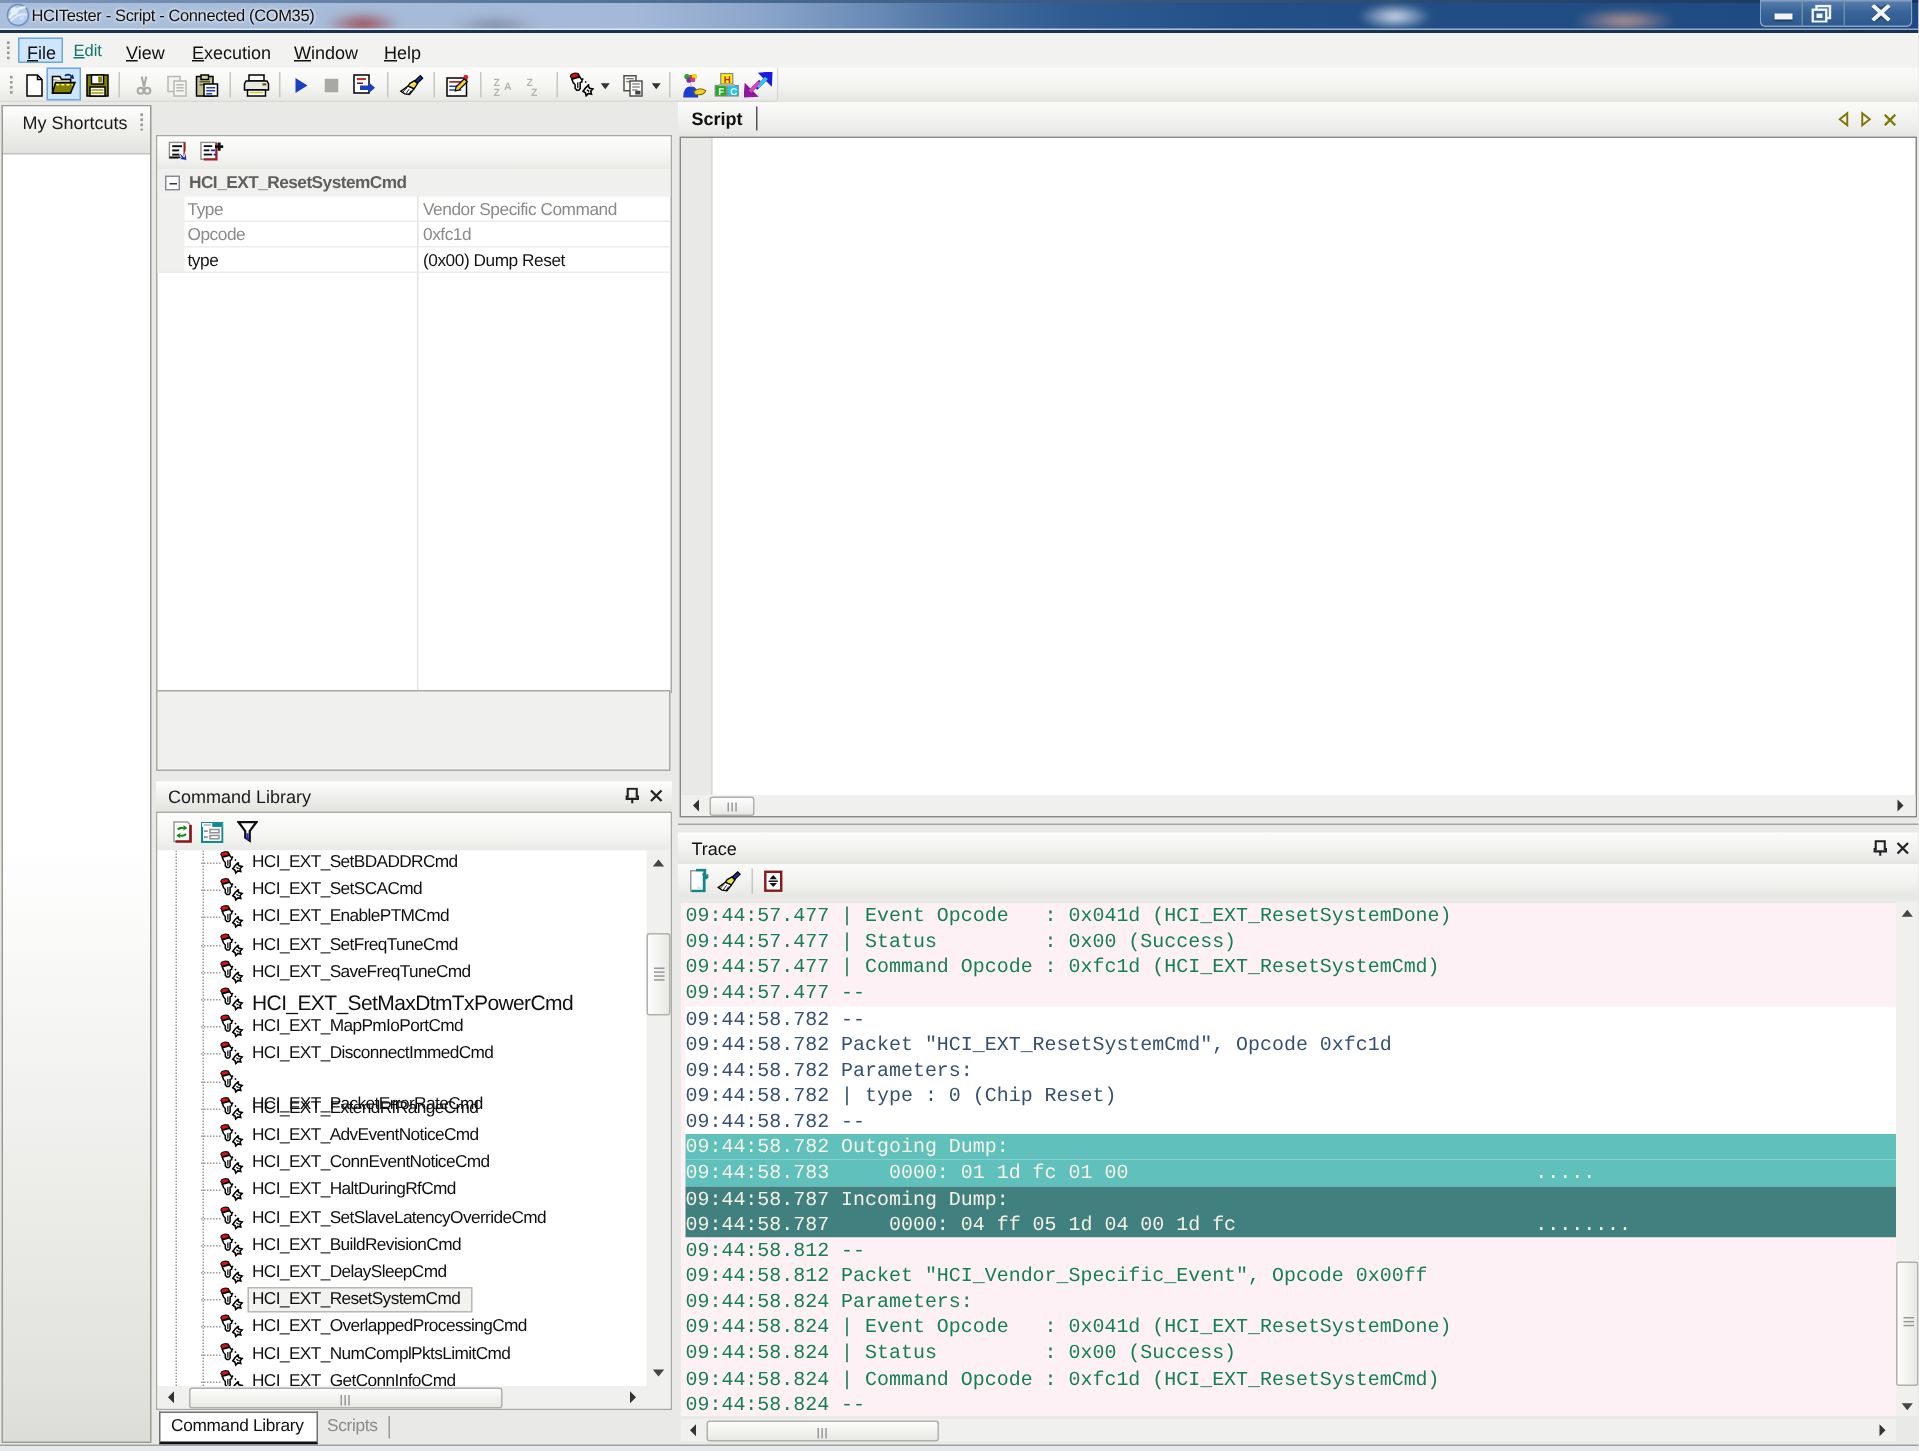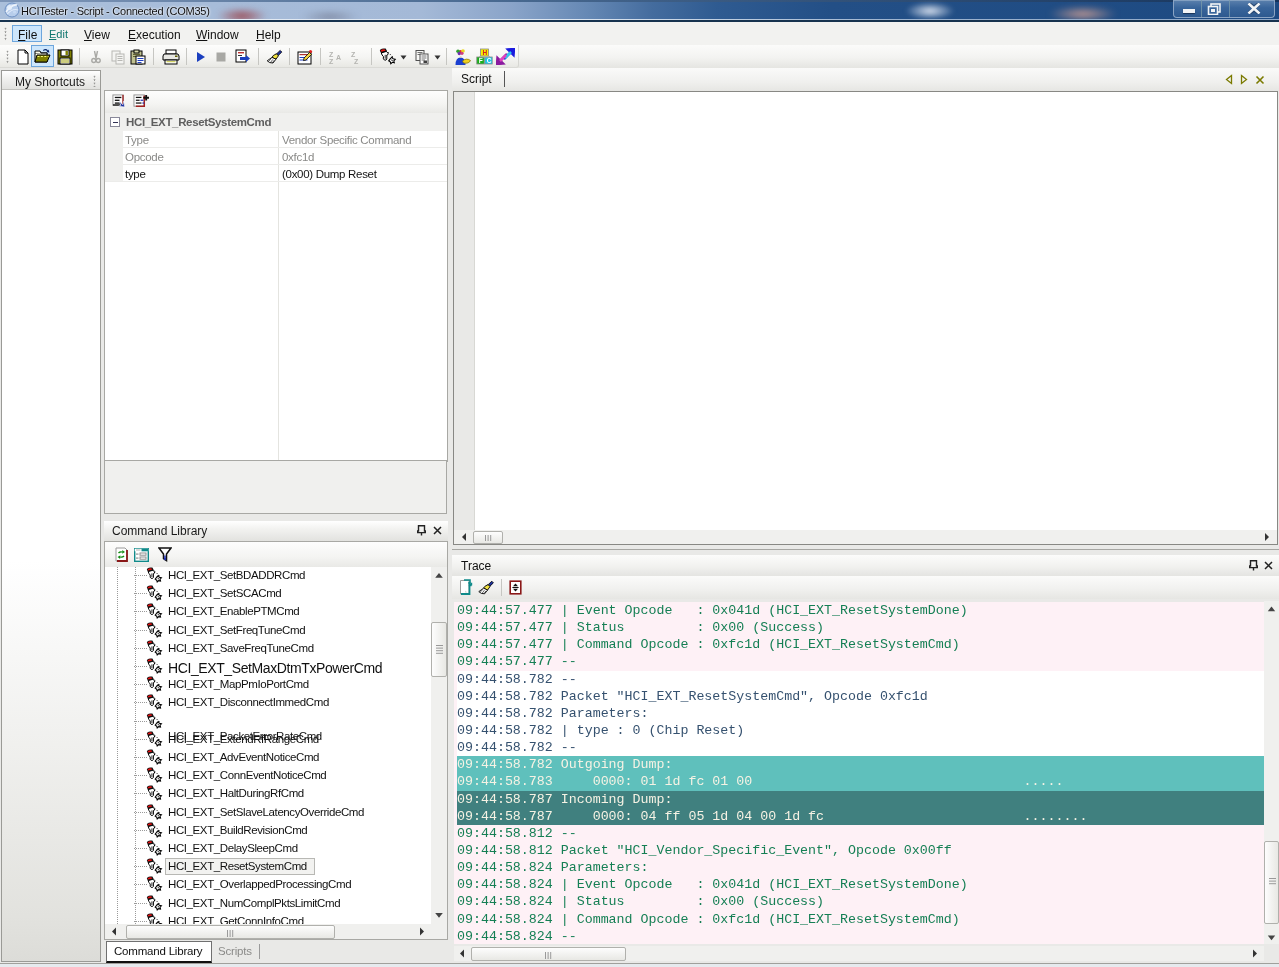--- a/index.html
+++ b/index.html
@@ -246,21 +246,21 @@
 <div class="abs" style="left:496px;top:48px">
     <svg width="19" height="17" viewBox="0 0 19 17">
       <path d="M18 1 L12 1.5 L17.5 7 Z M18 1 L8 11" stroke="#1a1adf" stroke-width="2.5" fill="#1a1adf"></path>
       <path d="M1 16 L7 15.5 L1.5 10 Z M1 16 L11 6" stroke="#8a1a9f" stroke-width="2.5" fill="#8a1a9f"></path>
       <path d="M15 4 L9 10" stroke="#30c8e8" stroke-width="2.5"></path>
       <path d="M10 7 L4 13" stroke="#e040c0" stroke-width="2.5"></path>
     </svg>
   </div>
 
 <div class="abs" style="left:1px;top:70px;width:100px;height:892px;border:1px solid #9a9a96;background:linear-gradient(#ffffff 55%,#e2e2de 95%,#dcdcd8)">
-  <div class="abs panel-title" style="left:0;top:0;width:98px;height:19px;border-bottom:1px solid #c2c2be">
+  <div class="abs panel-title" style="left:0;top:0;width:98px;height:32px;border-bottom:1px solid #c2c2be">
       <span style="position:absolute;left:13px;top:3.5px">My Shortcuts</span>
     </div>
   <div class="abs" style="left:91px;top:4px;width:3px;height:12px;background-image:radial-gradient(circle at 1.5px 1.5px,#9a9a98 0.9px,transparent 1.1px);background-size:3px 3.4px"></div>
 </div>
 
 <div class="abs" style="left:104px;top:70px;width:344px;height:444px">
   <div class="abs" style="left:0;top:20px;width:344px;height:372px;background:#fff;border:1px solid #a8a8a4">
     <div class="abs" style="left:0;top:0;width:342px;height:22px;background:linear-gradient(#fdfdfd,#f4f4f2 60%,#e9e9e6)"></div>
     <div class="abs" style="left:7px;top:3px">
         <svg width="15" height="15" viewBox="0 0 16 16">
@@ -654,21 +654,21 @@
 </div>
 
 <div class="abs" style="left:104px;top:940px;width:344px;height:23px">
   <div class="abs" style="left:2px;top:1px;width:106px;height:22px;background:#fff;border:1px solid #707070;border-bottom:2px solid #101010"></div>
   <div class="abs" style="left:10px;top:5px;font-size:11.5px;color:#101010;letter-spacing:-0.2px">Command Library</div>
   <div class="abs" style="left:114px;top:5px;font-size:11.5px;color:#8a8a88;letter-spacing:-0.2px">Scripts</div>
   <div class="abs" style="left:155px;top:4px;width:1px;height:15px;background:#9a9a9a"></div>
 </div>
 
 <div class="abs" style="left:452px;top:68px;width:827px;height:23px;background:linear-gradient(#fafaf9,#f0f0ee 60%,#e6e6e3)">
-  <div class="abs" style="left:9px;top:4px;font-size:12px;font-weight:normal;color:#101010">Script</div>
+  <div class="abs" style="left:9px;top:4px;font-size:12px;font-weight:bold;color:#101010">Script</div>
   <div class="abs" style="left:52px;top:3px;width:1px;height:16px;background:#555"></div>
   <svg class="abs" style="left:772px;top:6px" width="10" height="11" viewBox="0 0 10 11">
       <path d="M7.5 1.5 L2.5 5.5 L7.5 9.5 Z" fill="none" stroke="#7a7a00" stroke-width="1.3"></path>
     </svg>
   <svg class="abs" style="left:787px;top:6px" width="10" height="11" viewBox="0 0 10 11">
       <path d="M2.5 1.5 L7.5 5.5 L2.5 9.5 Z" fill="none" stroke="#7a7a00" stroke-width="1.3"></path>
     </svg>
   <svg class="abs" style="left:803px;top:7px" width="10" height="10" viewBox="0 0 10 10">
       <path d="M1.5 1.5 L8.5 8.5 M8.5 1.5 L1.5 8.5" stroke="#7a7a00" stroke-width="1.6"></path>
     </svg>

